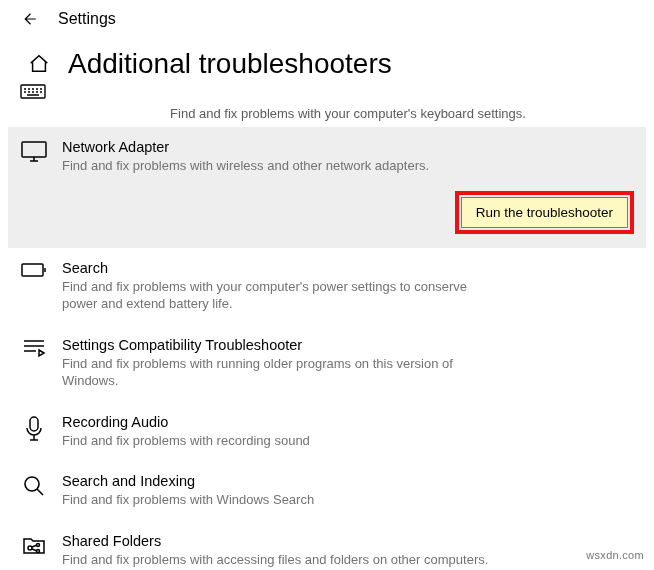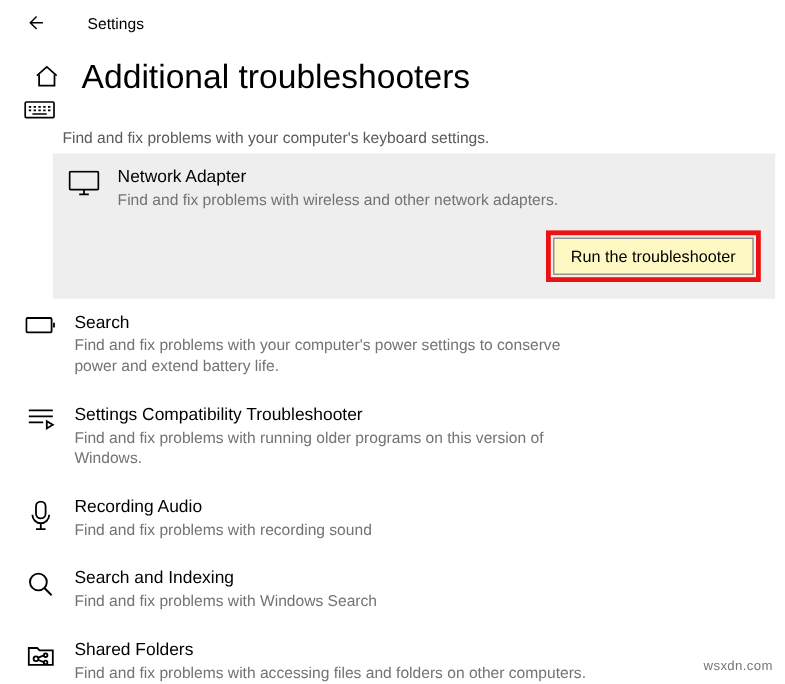--- a/index.html
+++ b/index.html
@@ -8,53 +8,53 @@
       background: #fff;
       color: #000;
       width: 654px;
       height: 570px;
       overflow: hidden;
       position: relative;
     }
     .header-bar {
       display: flex;
       align-items: center;
-      gap: 35px;
+      gap: 20px;
       padding: 10px 16px 6px 20px;
-      font-size: 13px;
+      font-size: 16px;
       text-align: right;
     }
     .back-arrow svg { display: block; }
     .title-row {
       display: flex;
       align-items: center;
       gap: 18px;
       padding: 14px 18px 4px 28px;
     }
     .home-icon svg { display: block; }
     .page-title {
       font-size: 28px;
       font-weight: 500;
       letter-spacing: 0px;
     }
     .item-list { padding: 0 8px; }
     .kb-desc {
       font-size: 13px;
       color: #5b5b5b;
       padding: 2px 10px 6px 52px;
+      text-align: center;
     }
     .item {
       display: flex;
       padding: 12px 10px 12px 12px;
       gap: 14px;
     }
     .item.selected {
       background: #eeeeee;
       padding-bottom: 20px;
-      margin-left: 36px;
     }
     .item-icon {
       width: 28px;
       flex: 0 0 28px;
       display: flex;
       justify-content: center;
       align-items: flex-start;
       padding-top: 2px;
     }
     .item-icon svg { display: block; }

